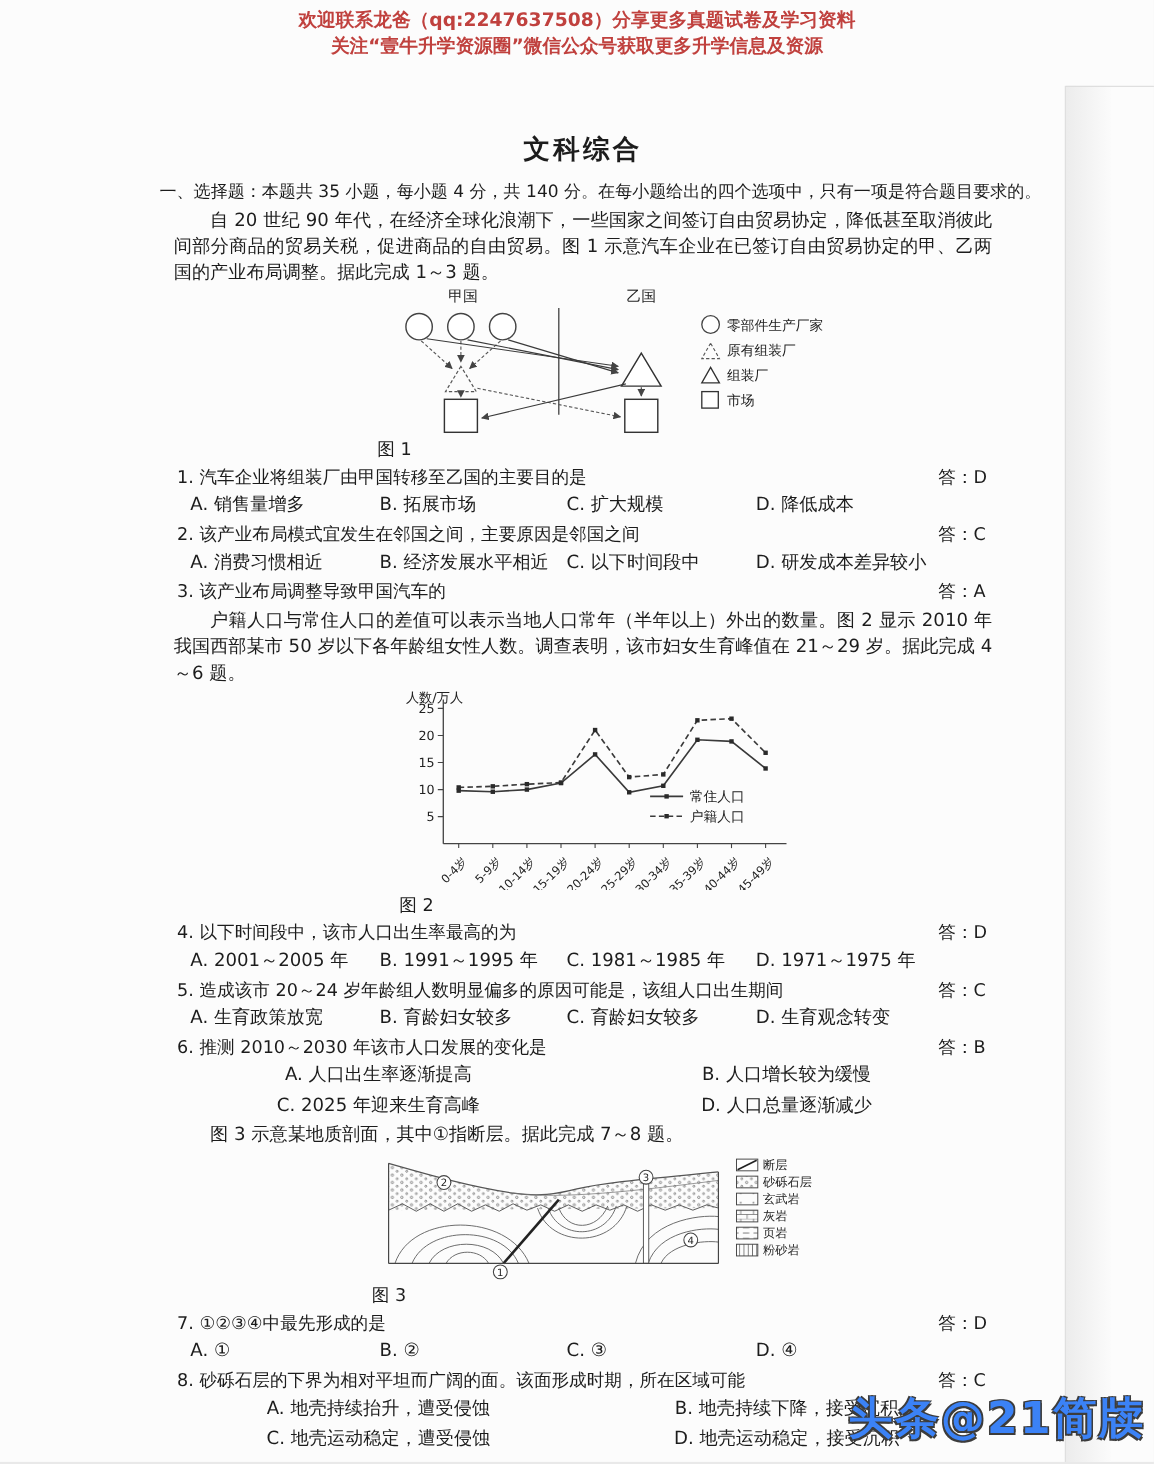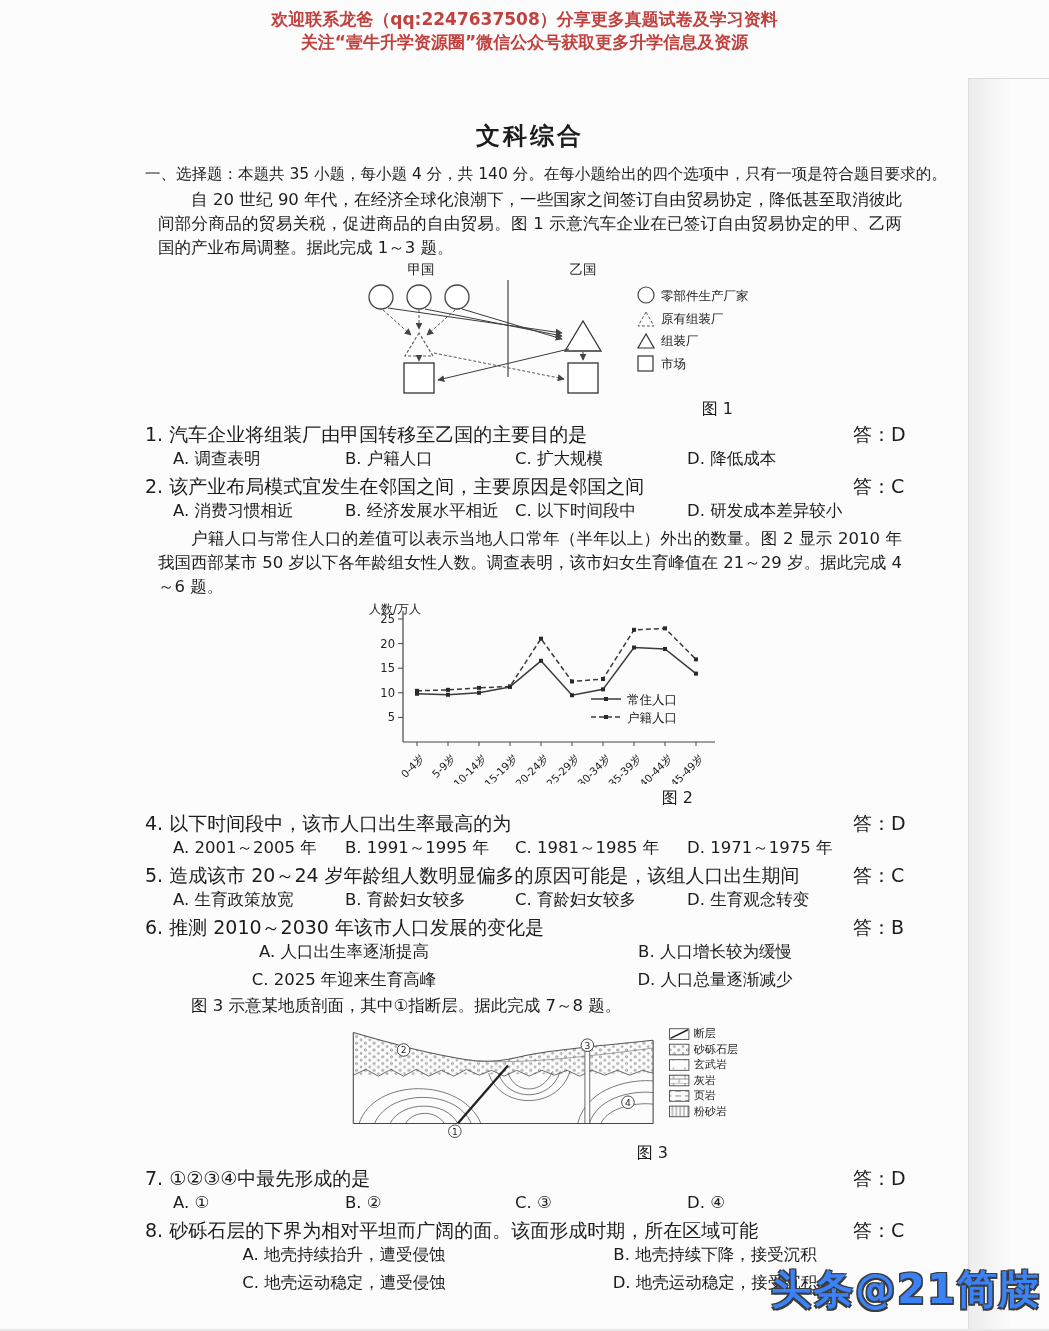--- a/index.html
+++ b/index.html
@@ -11,26 +11,26 @@
   .promo{position:absolute;top:8px;left:0;width:100%;text-align:center;
          color:#c0413e;font-size:17px;line-height:23px;font-weight:bold;}
   .content{position:absolute;left:145px;top:118px;width:770px;}
   .title{font-size:24px;font-weight:bold;text-align:center;margin:0;letter-spacing:3px;line-height:36px;}
   .section-heading{font-size:15.5px;font-weight:normal;margin:10px 0 0;line-height:21px;white-space:nowrap;}
   .para{font-size:16.5px;line-height:24px;text-indent:2em;margin:3px 13px 0;text-align:justify;}
   .figure{margin-top:3px;}
   .fig1-wrap{margin-left:198px;width:445px;}
   .fig2-wrap{margin-left:218px;width:380px;}
   .fig3-wrap{margin-left:193px;width:460px;}
-  .caption{font-size:16px;line-height:18px;text-align:right;margin-top:1px;}
+  .caption{font-size:16px;line-height:18px;text-align:left;margin-top:1px;}
   .cap1{width:390px;}
   .cap2{width:330px;}
   .cap3{width:330px;}
   .q{margin-top:5px;}
-  .q-line{display:flex;font-size:19px;line-height:22px;}
+  .q-line{display:flex;font-size:16px;line-height:22px;margin-left:16px;}
   .q-text{flex:1;}
   .q-ans{margin-left:auto;width:62px;text-align:left;}
   .opts{display:grid;padding-left:28px;margin-top:3px;font-size:16.5px;line-height:22px;}
   .cols4{grid-template-columns:172px 170px 172px 1fr;}
   .cols2{grid-template-columns:342px 1fr;row-gap:6px;text-align:center;}
   .watermark{position:absolute;right:8px;bottom:12px;font-size:40px;font-weight:bold;
              letter-spacing:2px;color:#3b82f6;
              text-shadow:-1.5px -1.5px 0 #3c3c3c,1.5px -1.5px 0 #3c3c3c,
                          -1.5px 1.5px 0 #3c3c3c,1.5px 1.5px 0 #3c3c3c;}
   svg text{font-family:"DejaVu Sans",sans-serif;}
@@ -105,39 +105,43 @@
       </svg>
       <div class="caption cap1">图 1</div>
     </div>
 
     <div class="q">
       <div class="q-line">
         <span class="q-text">1. 汽车企业将组装厂由甲国转移至乙国的主要目的是</span>
         <span class="q-ans">答：D</span>
       </div>
       <div class="opts cols4">
-        <span>A. 调查表明</span>
-        <span>B. 户籍人口</span>
+        <span>A. 销售量增多</span>
+        <span>B. 拓展市场</span>
         <span>C. 扩大规模</span>
         <span>D. 降低成本</span>
       </div>
     </div>
     <div class="q">
       <div class="q-line">
         <span class="q-text">2. 该产业布局模式宜发生在邻国之间，主要原因是邻国之间</span>
         <span class="q-ans">答：C</span>
       </div>
       <div class="opts cols4">
         <span>A. 消费习惯相近</span>
         <span>B. 经济发展水平相近</span>
         <span>C. 以下时间段中</span>
         <span>D. 研发成本差异较小</span>
       </div>
     </div>
     <div class="q">
+      <div class="q-line">
+        <span class="q-text">3. 该产业布局调整导致甲国汽车的</span>
+        <span class="q-ans">答：A</span>
+      </div>
     </div>
 
     <p class="para">户籍人口与常住人口的差值可以表示当地人口常年（半年以上）外出的数量。图 2 显示 2010 年我国西部某市 50 岁以下各年龄组女性人数。调查表明，该市妇女生育峰值在 21～29 岁。据此完成 4～6 题。</p>
 
     <div class="figure fig2-wrap">
       <svg id="fig2-svg" width="380" height="182" viewBox="0 0 380 182">
           <text x="6" y="11" font-size="12" fill="#222">人数/万人</text>
           <line x1="40" y1="9" x2="40" y2="140" stroke="#444" stroke-width="1.2"></line>
           <line x1="40" y1="140" x2="352" y2="140" stroke="#444" stroke-width="1.2"></line>
           <line x1="35" y1="115.4" x2="40" y2="115.4" stroke="#444" stroke-width="1"></line>

